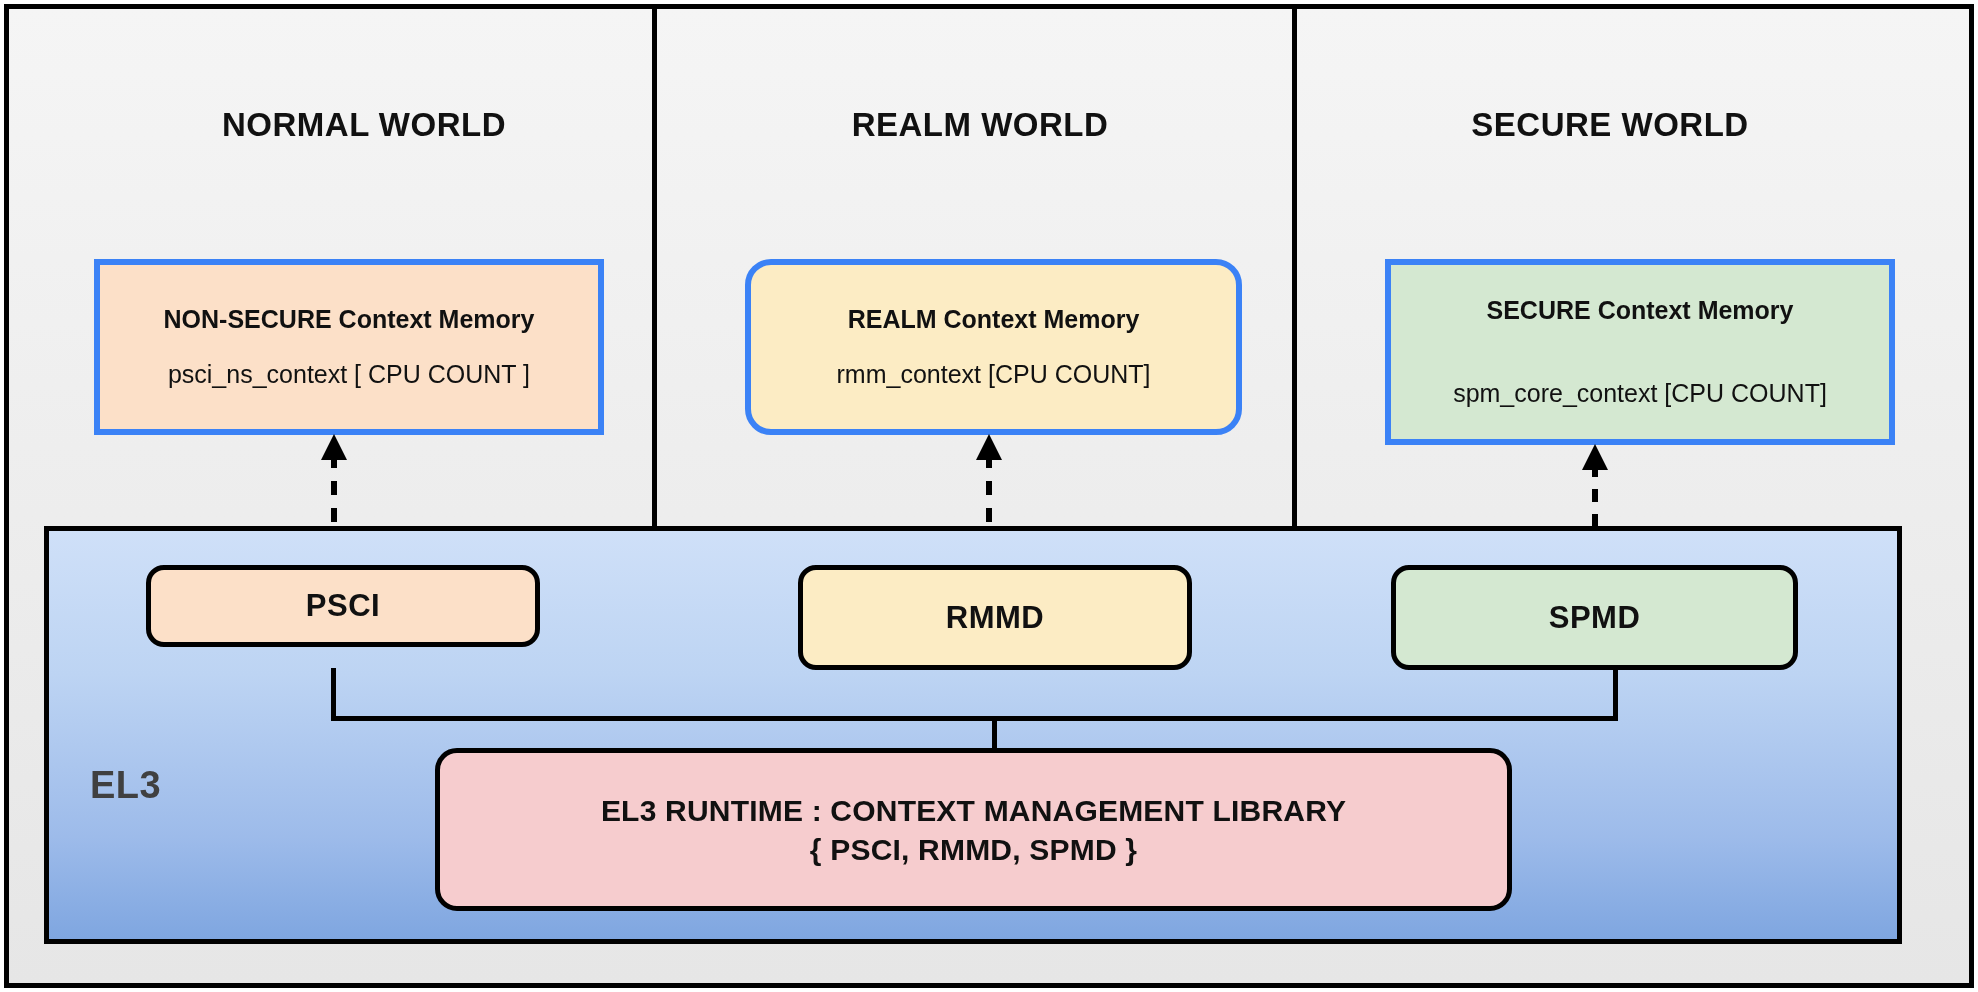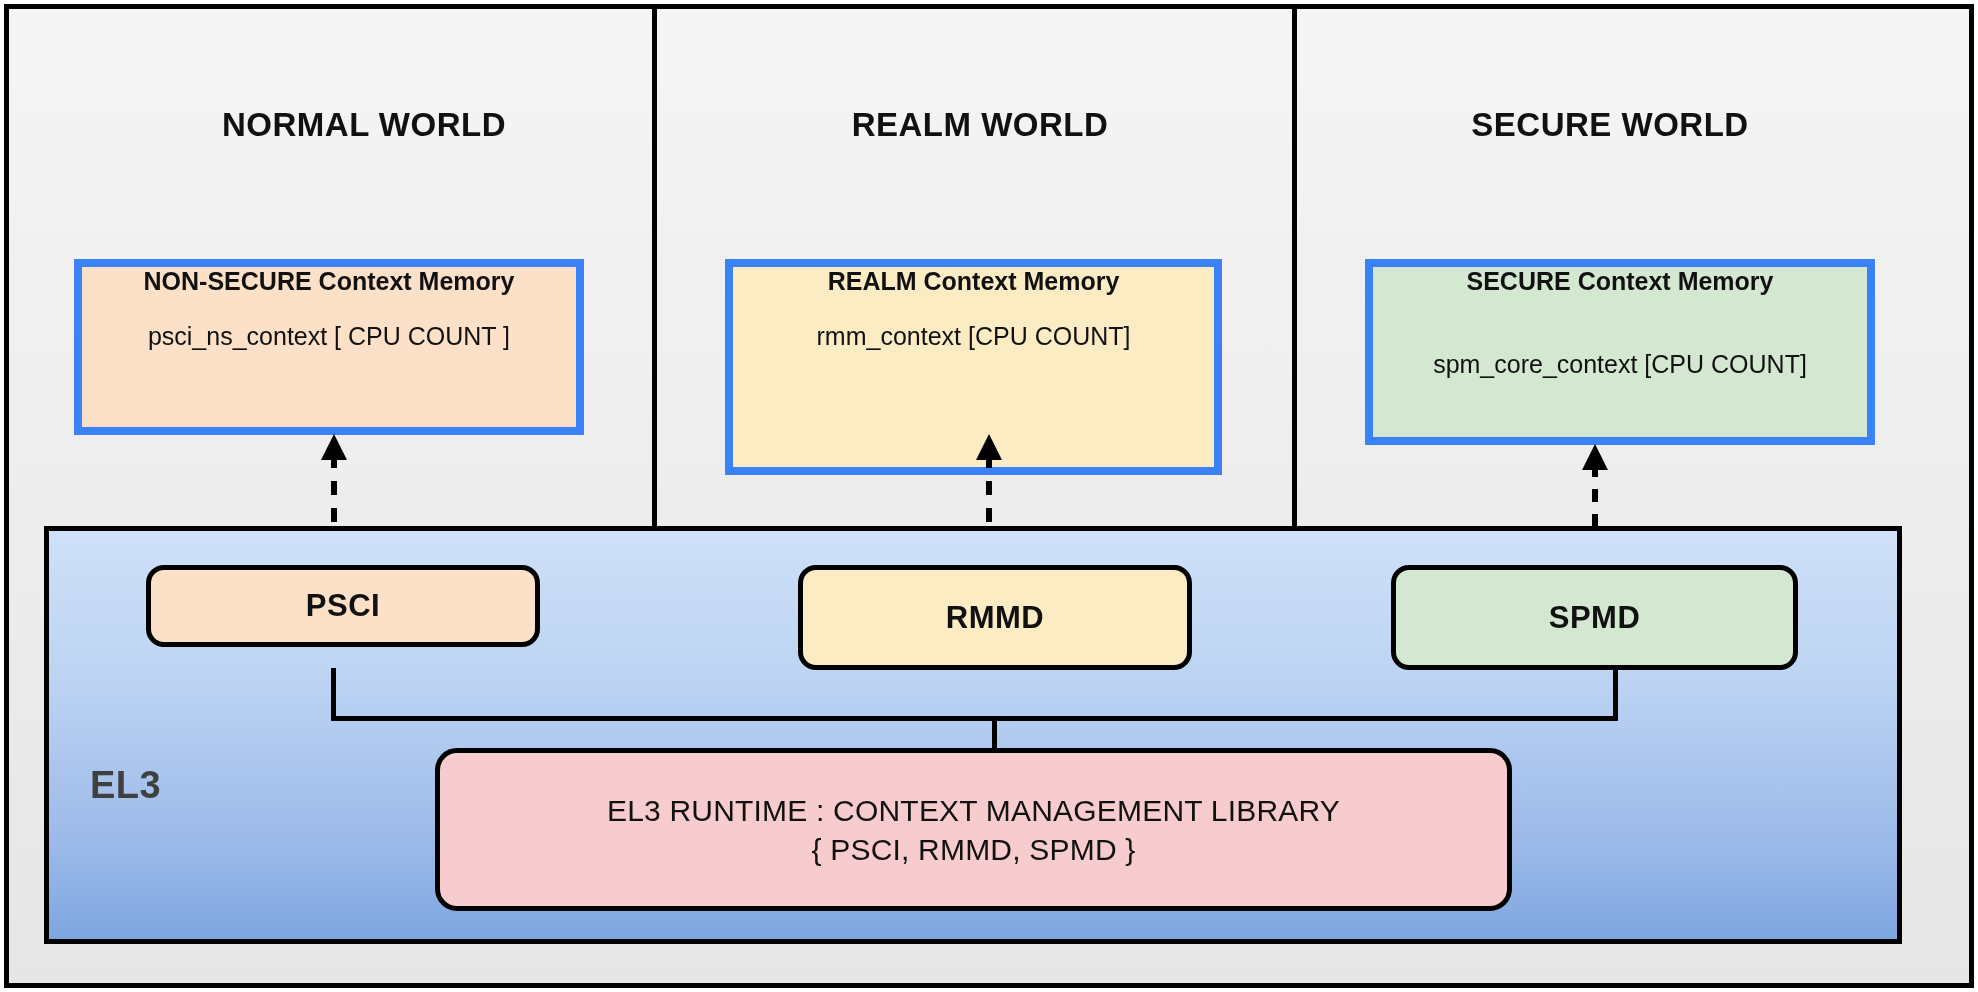--- a/index.html
+++ b/index.html
@@ -48,41 +48,42 @@
     white-space: nowrap;
   }
   #world-title-0 { left: 74px;   top: 106px; width: 580px; }
   #world-title-1 { left: 690px;  top: 106px; width: 580px; }
   #world-title-2 { left: 1320px; top: 106px; width: 580px; }
 
   
   .ctx-box {
     position: absolute;
     box-sizing: border-box;
-    border: 8px solid #3b82f6;
+    border: 6px solid #3b82f6;
     display: flex;
     flex-direction: column;
     align-items: center;
-    justify-content: flex-start;
+    justify-content: center;
+    margin-left: 20px;
   }
   .ctx-title {
     font-size: 25px;
     font-weight: bold;
     color: #111111;
     white-space: nowrap;
     margin-bottom: 26px;
   }
   .ctx-sub {
     font-size: 25px;
     font-weight: normal;
     color: #111111;
     white-space: nowrap;
   }
   #ctx-box-0 { left: 74px;   top: 259px; width: 510px; height: 176px; background: #fce0c8; }
-  #ctx-box-1 { left: 725px;  top: 259px; width: 497px; height: 216px; background: #fcecc4; }
+  #ctx-box-1 { left: 725px;  top: 259px; width: 497px; height: 176px; background: #fcecc4; border-radius: 26px; }
   #ctx-box-2 { left: 1365px; top: 259px; width: 510px; height: 186px; background: #d4e8d1; gap: 28px; }
 
   
   .dash-arrow {
     position: absolute;
     width: 30px;
   }
 
   
   #el3-panel {
@@ -144,21 +145,21 @@
     border: 5px solid #000000;
     border-radius: 22px;
     background: #f6ccce;
     display: flex;
     flex-direction: column;
     align-items: center;
     justify-content: center;
   }
   .runtime-line {
     font-size: 30px;
-    font-weight: normal;
+    font-weight: bold;
     color: #111111;
     white-space: nowrap;
     line-height: 1.3;
     letter-spacing: 0.2px;
   }
 </style>
 </head>
 <body>
 
 <div id="canvas">

